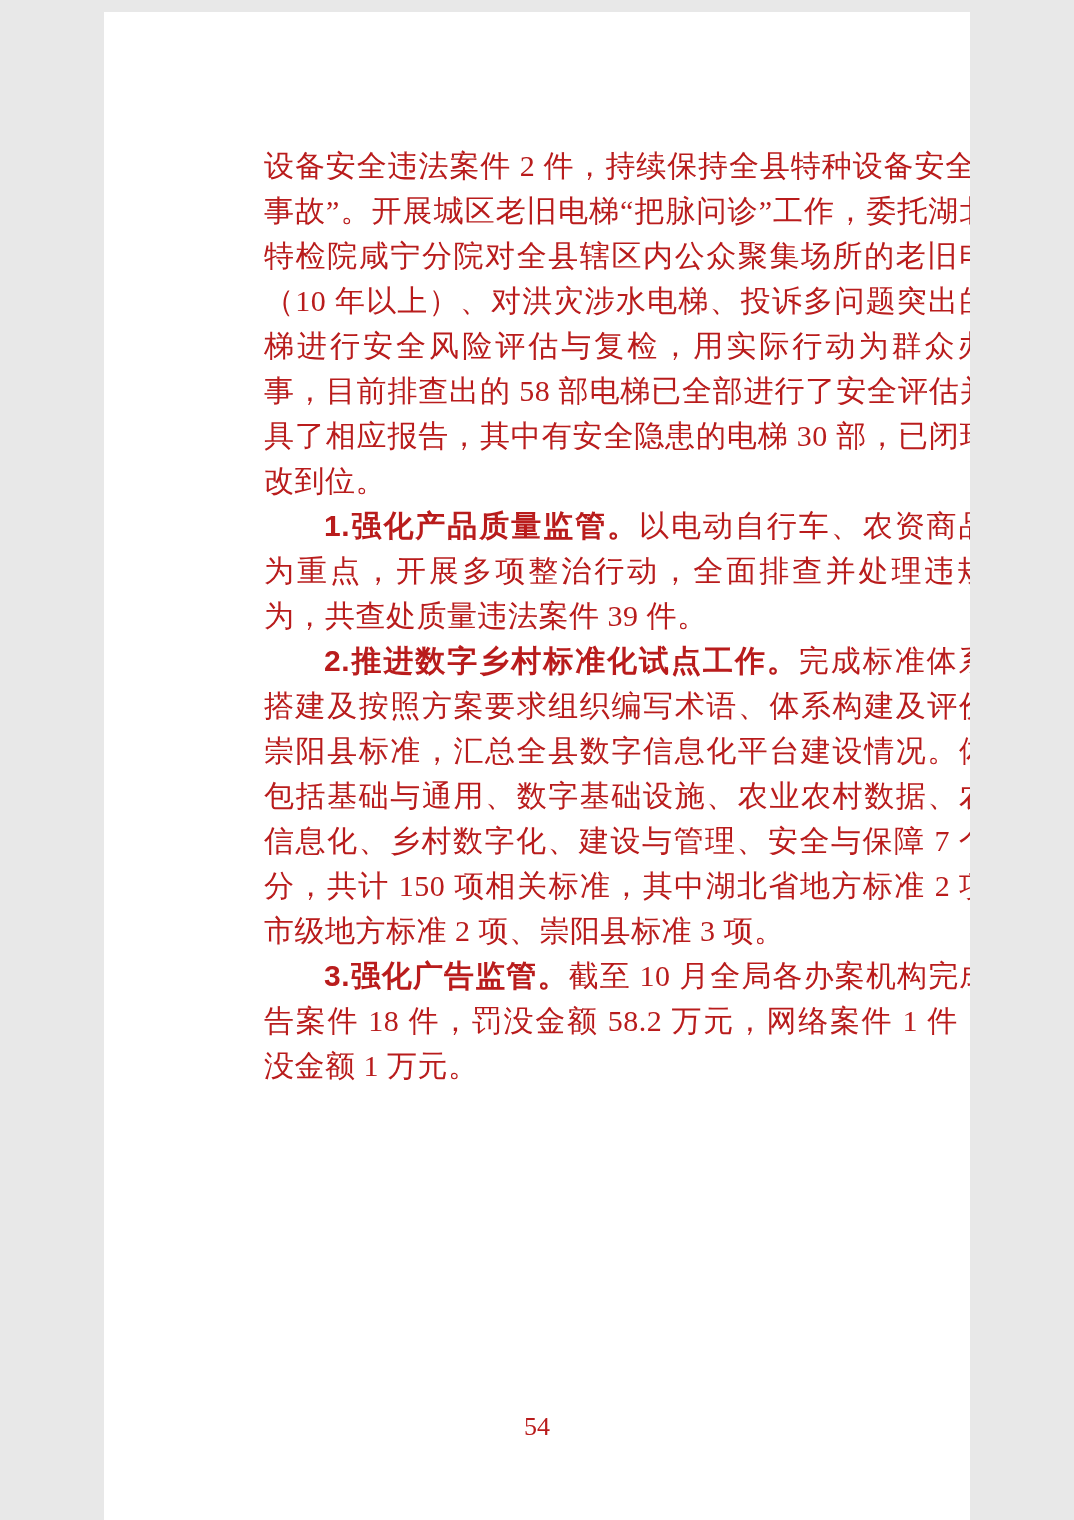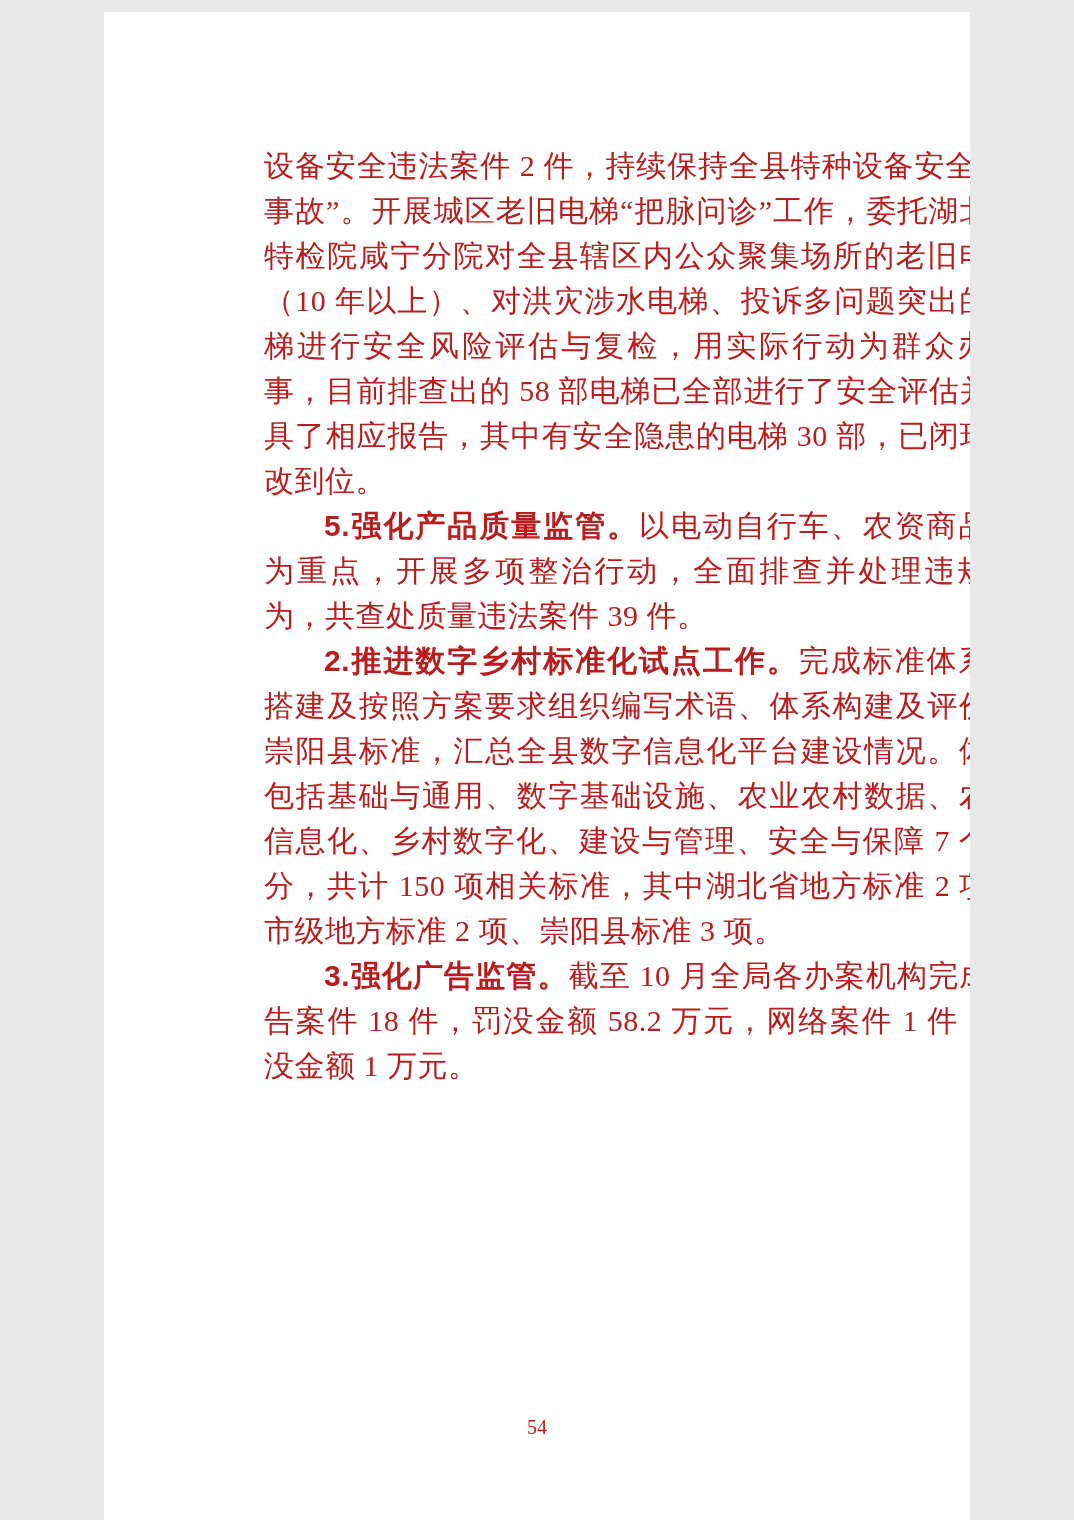--- a/index.html
+++ b/index.html
@@ -42,34 +42,34 @@
   }
   .para-body {
     font-weight: 400;
   }
   .page-number {
     position: absolute;
     top: 1400px;
     left: 0;
     width: 100%;
     text-align: center;
-    font-size: 20px;
+    font-size: 26px;
     line-height: 30px;
     font-family: "Liberation Serif", "DejaVu Serif", serif;
   }
 </style>
 </head>
 <body>
 
 <div class="page">
   <div class="content">
 
     <p class="para continuation"><span class="para-body">设备安全违法案件 2 件，持续保持全县特种设备安全“零事故”。开展城区老旧电梯“把脉问诊”工作，委托湖北省特检院咸宁分院对全县辖区内公众聚集场所的老旧电梯（10 年以上）、对洪灾涉水电梯、投诉多问题突出的电梯进行安全风险评估与复检，用实际行动为群众办实事，目前排查出的 58 部电梯已全部进行了安全评估并出具了相应报告，其中有安全隐患的电梯 30 部，已闭环整改到位。</span></p>
 
-    <p class="para"><span class="para-heading">5.强化产品质量监管。</span><span class="para-body">以电动自行车、农资商品等为重点，开展多项整治行动，全面排查并处理违规行为，共查处质量违法案件 39 件。</span></p>
+    <p class="para"><span class="para-heading">1.强化产品质量监管。</span><span class="para-body">以电动自行车、农资商品等为重点，开展多项整治行动，全面排查并处理违规行为，共查处质量违法案件 39 件。</span></p>
 
 
     <p class="para"><span class="para-heading">2.推进数字乡村标准化试点工作。</span><span class="para-body">完成标准体系的搭建及按照方案要求组织编写术语、体系构建及评价的崇阳县标准，汇总全县数字信息化平台建设情况。体系包括基础与通用、数字基础设施、农业农村数据、农业信息化、乡村数字化、建设与管理、安全与保障 7 个部分，共计 150 项相关标准，其中湖北省地方标准 2 项、市级地方标准 2 项、崇阳县标准 3 项。</span></p>
 
     <p class="para"><span class="para-heading">3.强化广告监管。</span><span class="para-body">截至 10 月全局各办案机构完成广告案件 18 件，罚没金额 58.2 万元，网络案件 1 件，罚没金额 1 万元。</span></p>
 
 
   </div>
 
   <div class="page-number">54</div>

